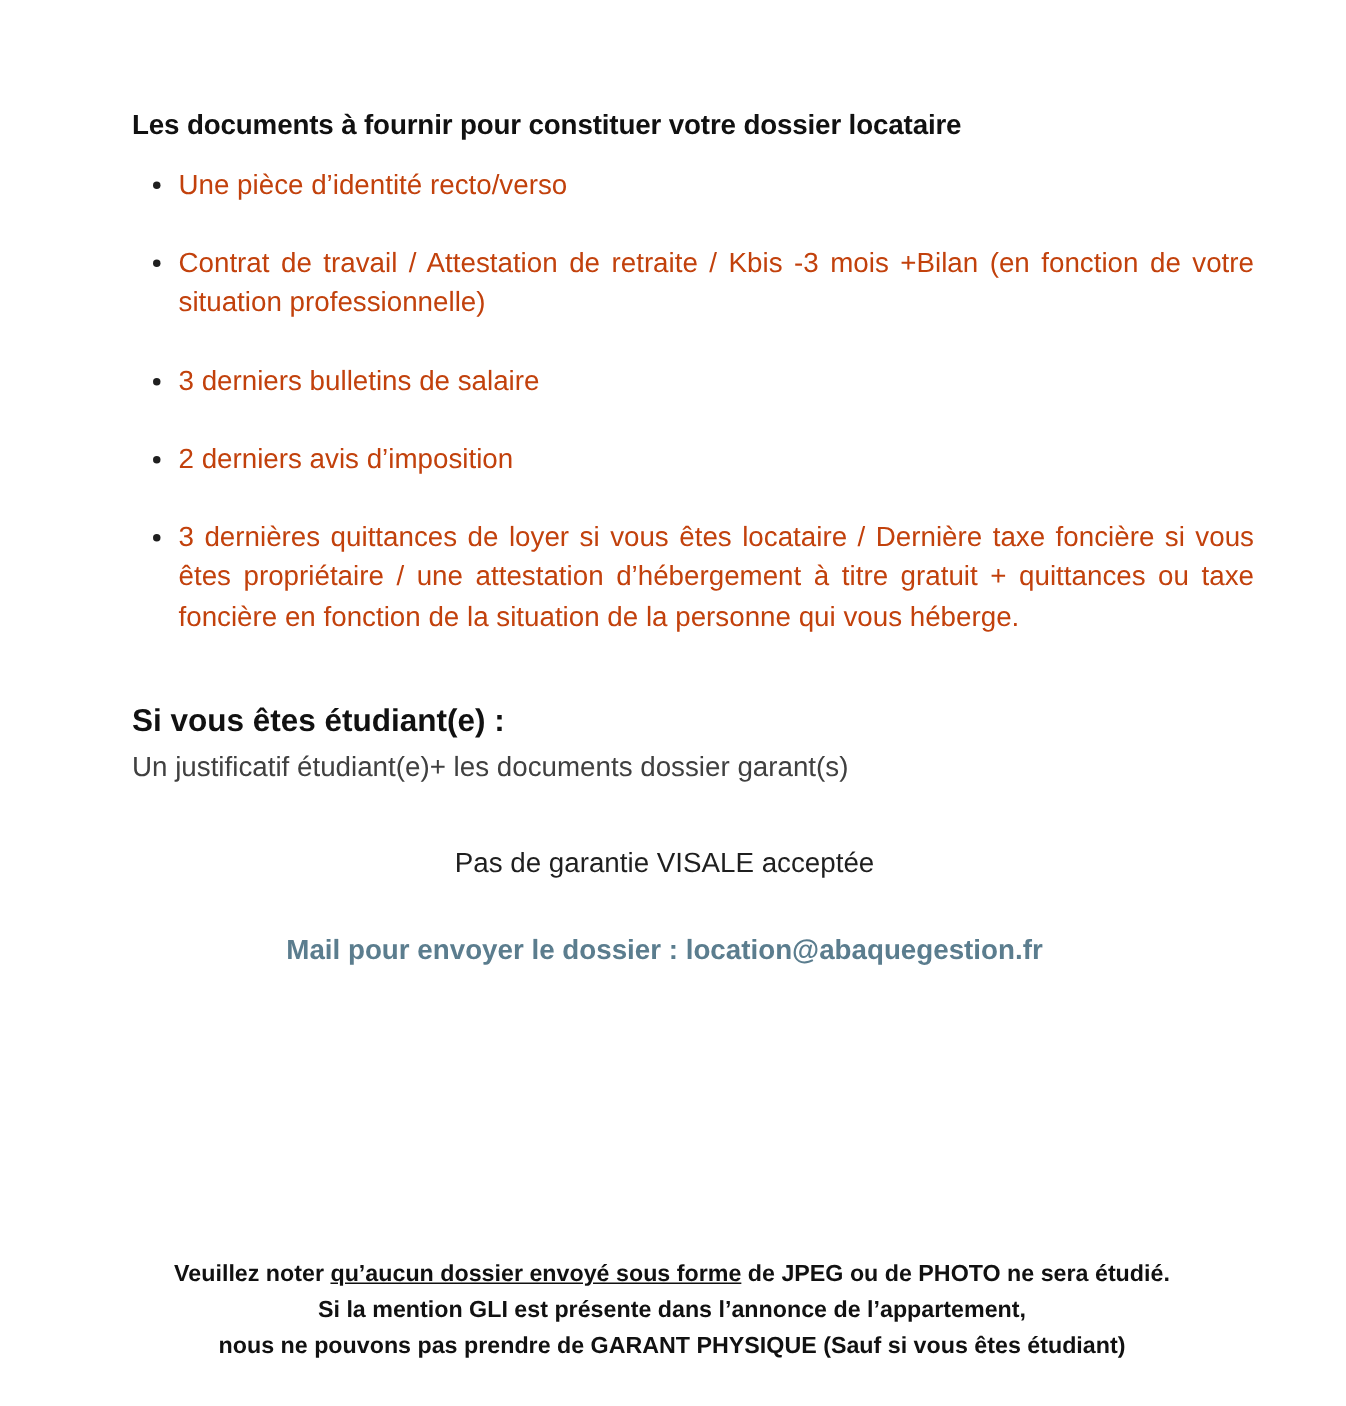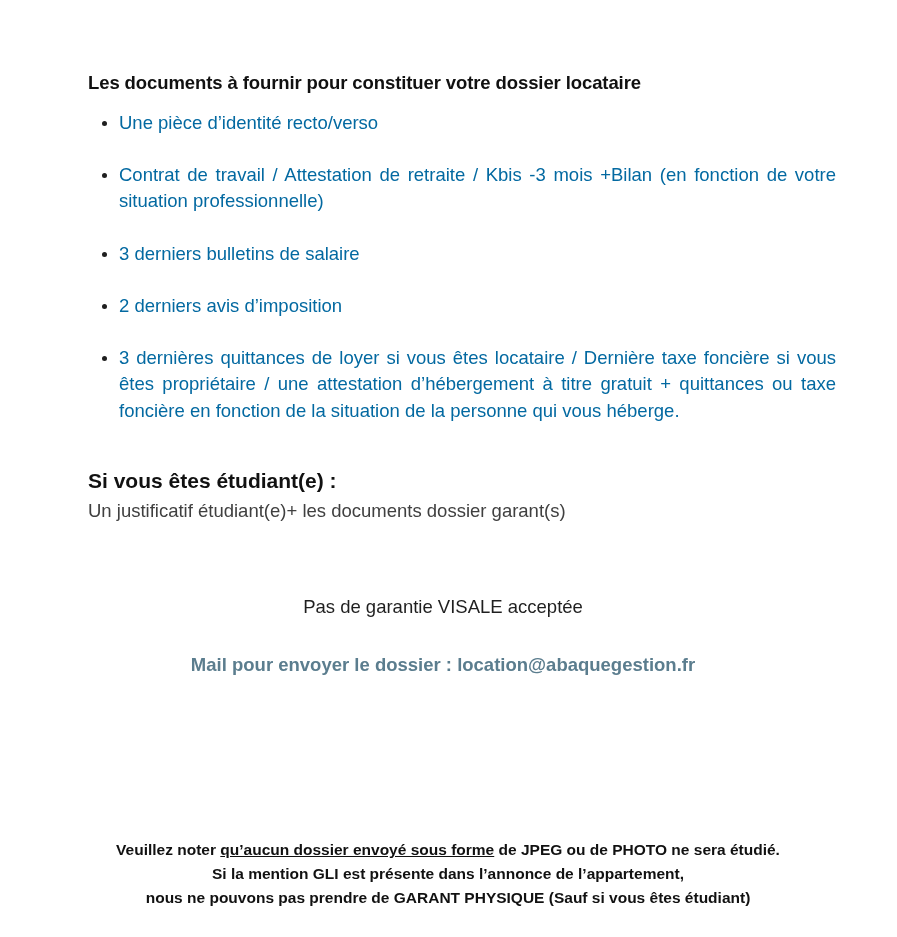--- a/index.html
+++ b/index.html
@@ -38,21 +38,21 @@
     list-style: none;
     margin: 0;
     padding: 0;
   }
   ul.req-list li {
     position: relative;
     padding-left: 31px;
     margin: 0 0 26px 0;
     font-size: 18.5px;
     line-height: 1.42;
-    color: #0369a1;
+    color: #c2410c;
     text-align: justify;
     text-justify: inter-word;
   }
   ul.req-list li:last-child {
     margin-bottom: 0;
     margin-top: 25px;
   }
   ul.req-list li::before {
     content: "";
     position: absolute;
@@ -73,21 +73,21 @@
     margin: 0 0 3px 0;
     line-height: 1.4;
   }
   .student-text {
     font-size: 18.5px;
     color: #404040;
     line-height: 1.4;
     margin: 0;
   }
   .visale {
-    margin-top: 72px;
+    margin-top: 40px;
     text-align: center;
     font-size: 18.5px;
     color: #1f1f1f;
     padding-right: 38px;
   }
   .mail-line {
     margin-top: 36px;
     text-align: center;
     font-size: 18.5px;
     font-weight: bold;

